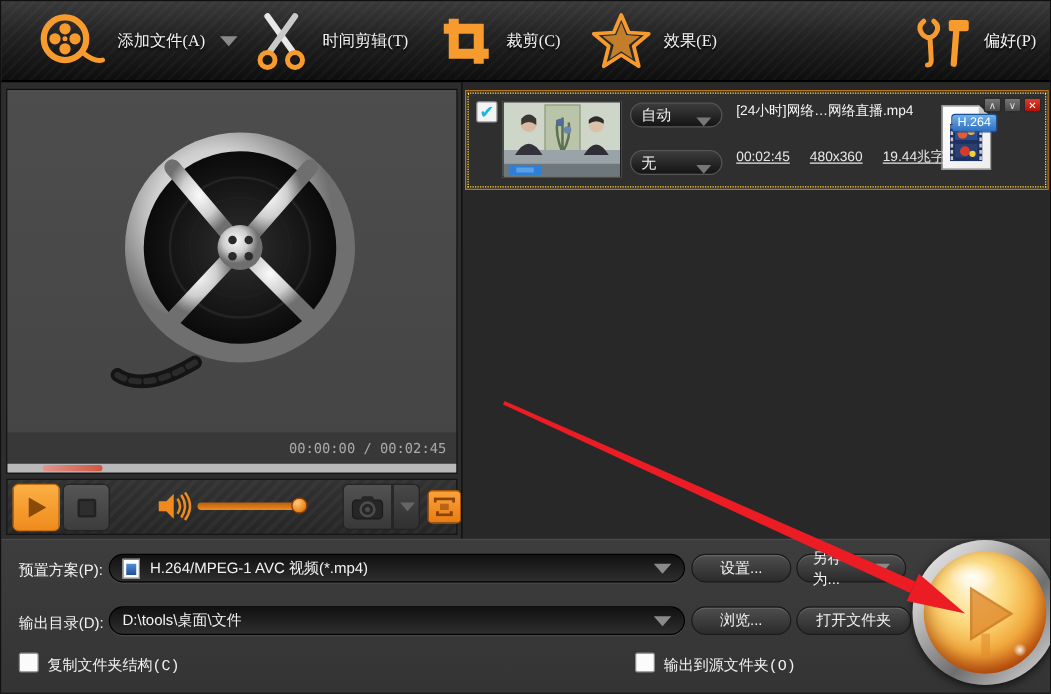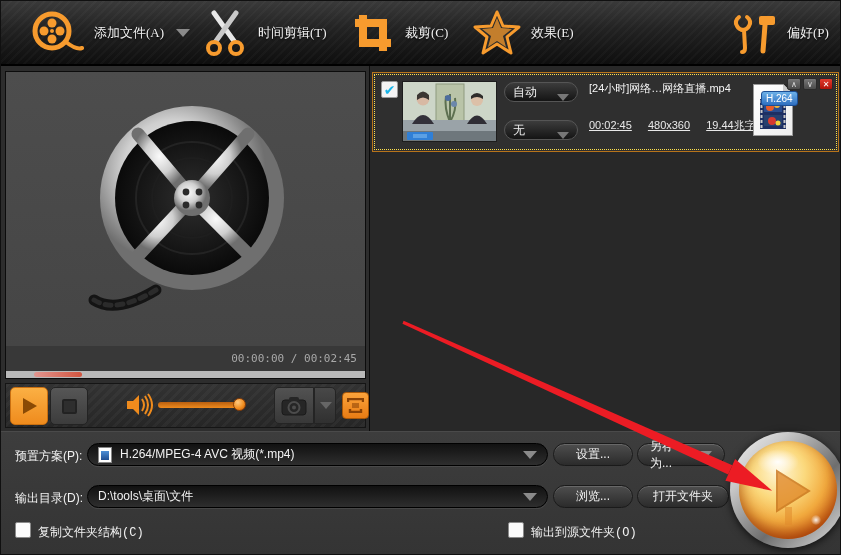--- a/index.html
+++ b/index.html
@@ -302,21 +302,21 @@
         </div>
       </div>
     </div>
   </div>
 
   <div class="bottom">
 
     <span class="row-label" style="left:14px;top:16px">预置方案(P):</span>
     <div class="combo" style="left:86px;top:11px;width:461px">
       <span class="doc-ico"></span>
-      <span class="combo-text">H.264/MPEG-4 AVC 视频(*.mp4)</span>
+      <span class="combo-text">H.264/MPEG-1 AVC 视频(*.mp4)</span>
       <span class="dd-tri"></span>
     </div>
     <div class="pill-btn" style="left:552px;top:11px;width:80px">
       <span>设置...</span>
     </div>
     <div class="pill-btn" style="left:636px;top:11px;width:88px">
       <span>另存为...</span>
       <span class="dd-arrow" style="margin-left:6px;border-left-width:6px;border-right-width:6px;border-top-width:7px"></span>
     </div>
 

